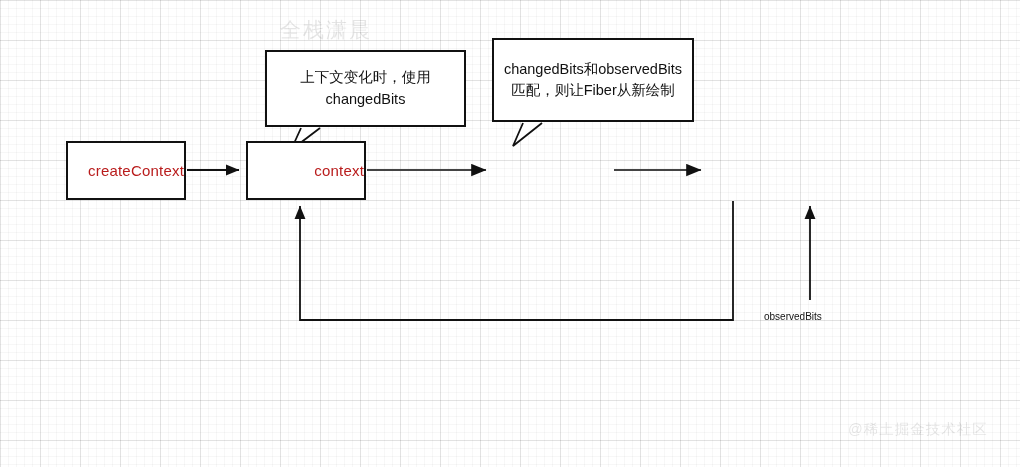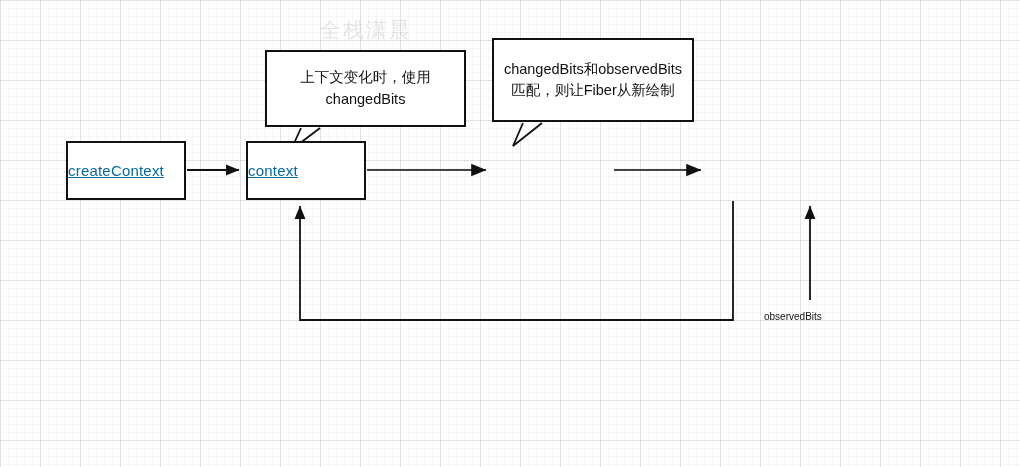--- a/index.html
+++ b/index.html
@@ -29,25 +29,24 @@
     width: 1020px;
     height: 467px;
   }
   .node {
     position: absolute;
     box-sizing: border-box;
     background: #ffffff;
     border: 2px solid #111111;
     display: flex;
     align-items: center;
-    justify-content: flex-start;
+    justify-content: flex-end;
     font-size: 15px;
-    color: #0369a1;
+    color: #b91c1c;
     letter-spacing: 0.2px;
-    text-decoration: underline;
   }
   .callout {
     position: absolute;
     box-sizing: border-box;
     background: #ffffff;
     border: 2px solid #111111;
     display: flex;
     flex-direction: column;
     align-items: center;
     justify-content: center;
@@ -66,21 +65,20 @@
   .watermark {
     position: absolute;
     color: rgba(0,0,0,0.10);
     white-space: nowrap;
     pointer-events: none;
   }
   .wm-top {
     font-size: 21px;
     letter-spacing: 2px;
     font-weight: 400;
-    margin-left: 40px;
   }
   .wm-bottom {
     font-size: 14.5px;
     letter-spacing: 1px;
   }
 </style>
 </head>
 <body>
 
 <div id="canvas">
@@ -117,20 +115,21 @@
       <path d="M301,128 L291,150 L320,128" fill="none" stroke="#111111" stroke-width="1.8"></path>
     </g>
 
     <g>
       <path d="M522,122 L542,122 L514,146 L522,122 z" fill="#ffffff" stroke="none"></path>
       <path d="M523,123 L513,146 L542,123" fill="none" stroke="#111111" stroke-width="1.8"></path>
     </g>
   </svg>
 
   <div class="watermark wm-top" style="left:280px; top:16px;">全栈潇晨</div>
+  <div class="watermark wm-bottom" style="left:848px; top:420px;">@稀土掘金技术社区</div>
 
   <div class="callout" style="left:265px; top:50px; width:201px; height:77px;">
     <div>上下文变化时，使用</div>
     <div>changedBits</div>
   </div>
 
   <div class="callout" style="left:492px; top:38px; width:202px; height:84px;">
     <div>changedBits和observedBits</div>
     <div>匹配，则让Fiber从新绘制</div>
   </div>

